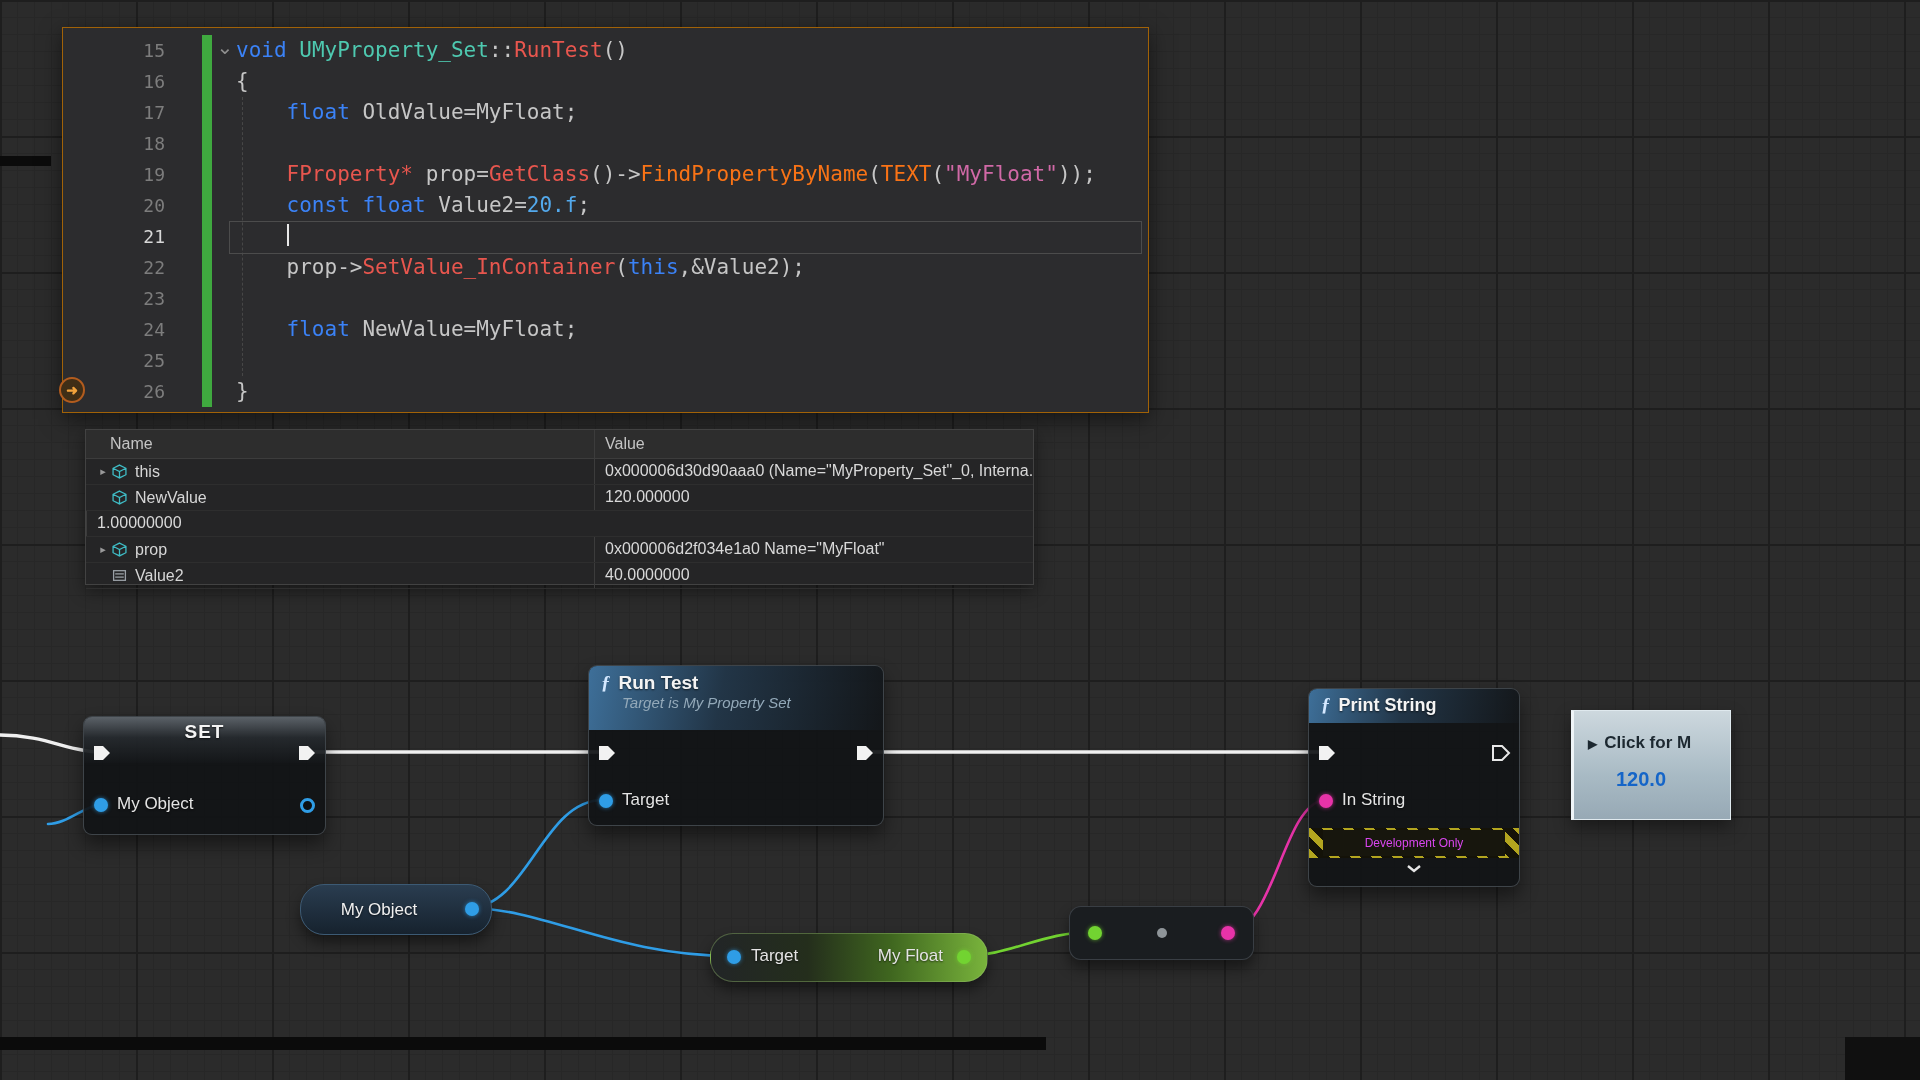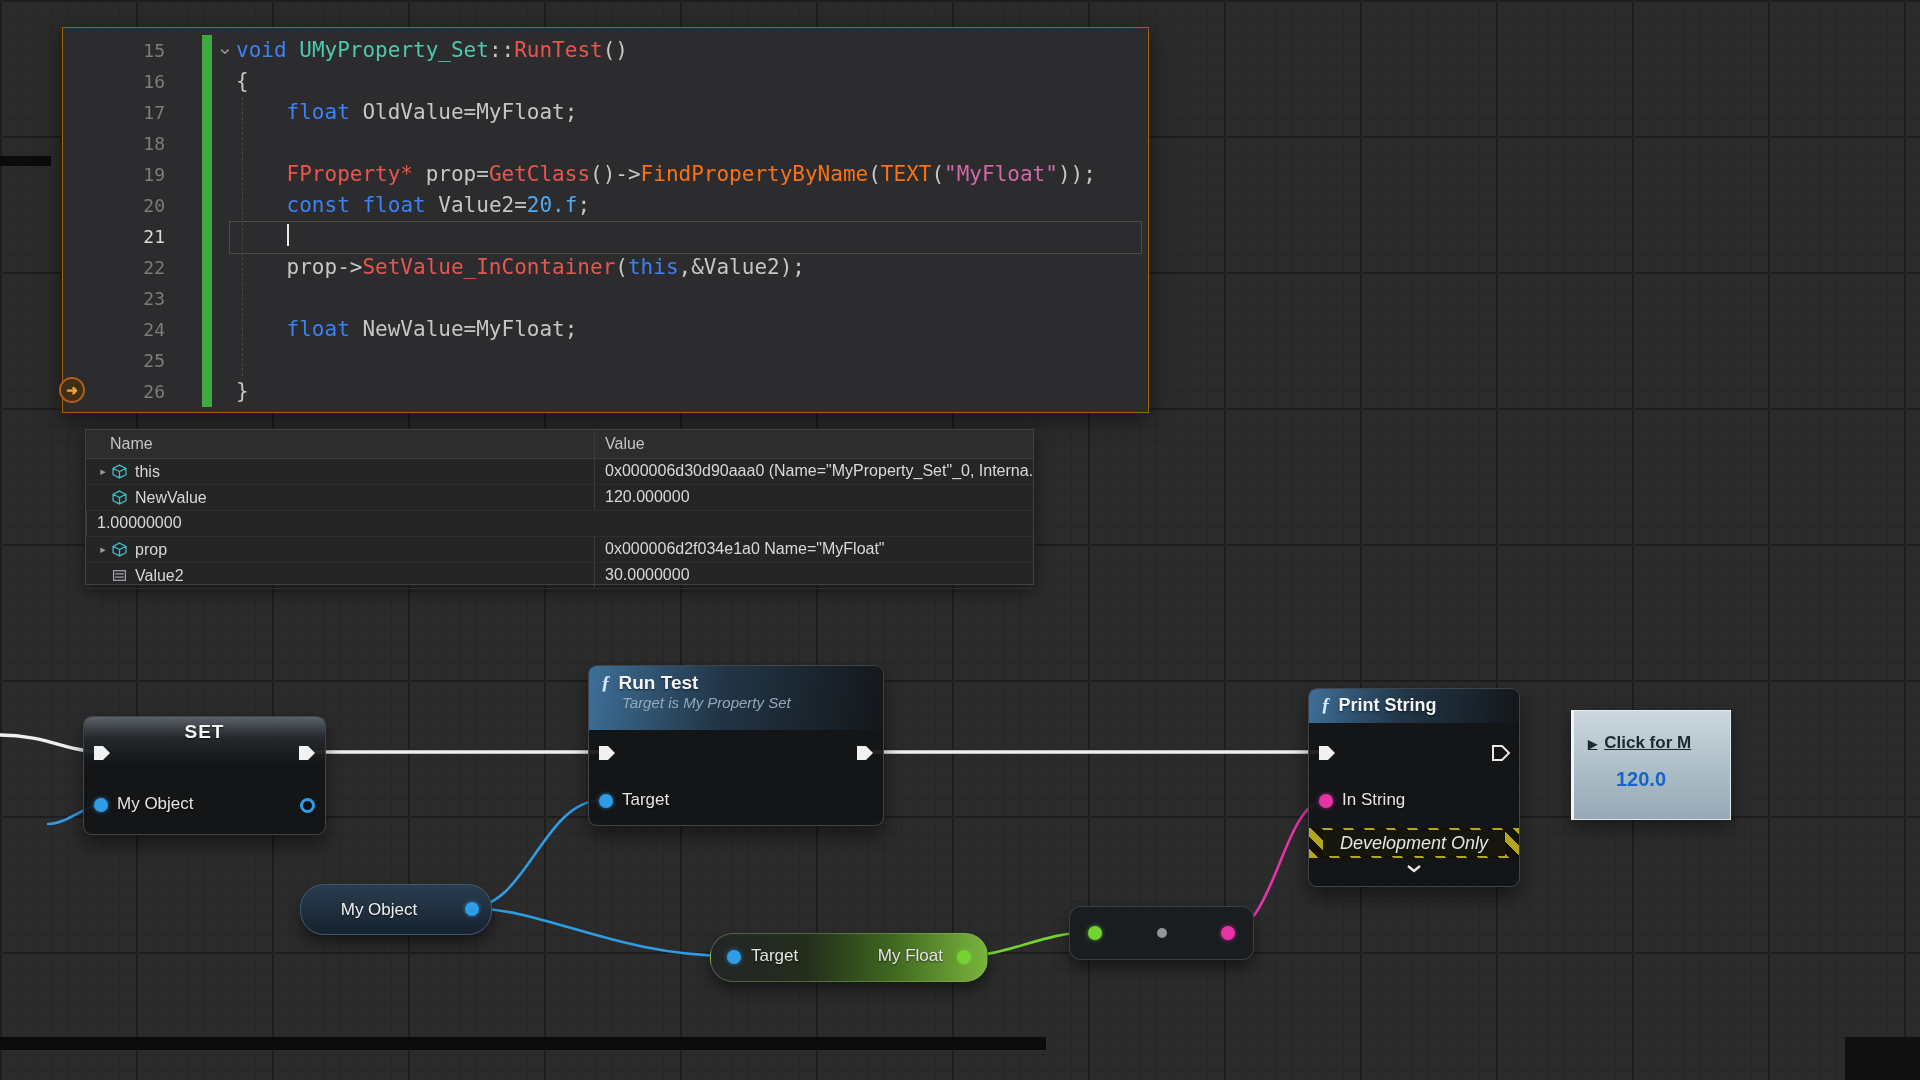--- a/index.html
+++ b/index.html
@@ -67,40 +67,40 @@
   .execpin{position:absolute;}
   .pin{position:absolute;width:14px;height:14px;border-radius:50%;}
   .pin-blue{background:#2f9de6;box-shadow:0 0 4px rgba(47,157,230,.7);}
   .pin-blue-hollow{width:9px;height:9px;border:3px solid #2f9de6;background:#0c1014;}
   .pin-green{background:#72d331;box-shadow:0 0 4px rgba(114,211,49,.7);}
   .pin-pink{background:#e733a8;box-shadow:0 0 4px rgba(231,51,168,.7);}
   .pinlabel{position:absolute;font-size:17px;color:#e4e4e4;text-shadow:0 1px 2px rgba(0,0,0,.6);}
   .devbanner{position:absolute;left:0;right:0;top:139px;height:30px;
              background:repeating-linear-gradient(45deg,#b3a51f 0 7px,#141208 7px 15px);}
   .devinner{position:absolute;left:14px;right:14px;top:2px;bottom:2px;background:#17160d;
-            display:flex;align-items:center;justify-content:center;color:#e5e5e5;font-size:18px;font-style:italic;}
+            display:flex;align-items:center;justify-content:center;color:#d946ef;font-size:12px;}
   .nodechevron{position:absolute;left:0;right:0;top:170px;text-align:center;}
 
   .varnode{position:absolute;left:300px;top:884px;width:190px;height:49px;border-radius:24px;
            background:linear-gradient(180deg,#2a3d50,#16222e);border:1px solid #3c5a74;
            box-shadow:0 8px 14px rgba(0,0,0,.45);z-index:20;}
   .varnode .vlabel{position:absolute;left:0;right:34px;top:0;height:49px;line-height:49px;
            text-align:center;color:#f0f0f0;font-size:17px;text-shadow:0 1px 2px rgba(0,0,0,.6);}
   .getter{position:absolute;left:710px;top:933px;width:276px;height:47px;border-radius:23px;
           background:linear-gradient(90deg,#222527 0%,#242e1c 35%,#3f661f 65%,#79b43c 100%);
           border:1px solid rgba(150,190,110,.4);box-shadow:0 8px 14px rgba(0,0,0,.45);z-index:20;}
   .conv{position:absolute;left:1069px;top:906px;width:183px;height:52px;border-radius:12px;
         background:#1a1d20;border:1px solid rgba(140,150,160,.28);box-shadow:0 8px 14px rgba(0,0,0,.45);z-index:20;}
   .convdot{position:absolute;left:87px;top:21px;width:10px;height:10px;border-radius:50%;background:#8f9599;}
 
   .bubble{position:absolute;left:1571px;top:710px;width:156px;height:108px;
           background:linear-gradient(180deg,#cdd8de 0%,#a8bac4 60%,#97a9b5 100%);
           border:1px solid #dfe9ee;border-left:3px solid #eef4f7;z-index:20;overflow:hidden;
           box-shadow:0 8px 16px rgba(0,0,0,.4);}
-  .bubble-label{margin:22px 0 0 14px;font-weight:bold;font-size:17px;color:#1c2830;white-space:nowrap;text-decoration:underline;}
+  .bubble-label{margin:22px 0 0 14px;font-weight:bold;font-size:17px;color:#1c2830;white-space:nowrap;}
   .bubble-play{font-size:12px;margin-right:7px;}
   .bubble-value{margin:15px 0 0 42px;font-weight:bold;font-size:20px;color:#1565c8;}
 </style>
 </head>
 <body>
 
 <div class="strip" style="left:0;top:156px;width:51px;height:10px;"></div>
 <div class="strip" style="left:0;top:1037px;width:1046px;height:13px;"></div>
 <div class="strip" style="left:1845px;top:1037px;width:75px;height:43px;background:#101010;"></div>
 
@@ -284,16 +284,16 @@
           <span class="wexp"></span>
           <span class="wicon">
             <svg viewBox="0 0 14 14" width="15" height="15">
               <rect x="1.5" y="2.5" width="11" height="9" fill="none" stroke="#9aa0a6" stroke-width="1.2"></rect>
               <line x1="3" y1="5.5" x2="11" y2="5.5" stroke="#9aa0a6" stroke-width="1.2"></line>
               <line x1="3" y1="8.5" x2="11" y2="8.5" stroke="#9aa0a6" stroke-width="1.2"></line>
             </svg>
           </span>
           <span class="wlabel">Value2</span>
         </div>
-        <div class="wval">30.0000000</div>
+        <div class="wval">40.0000000</div>
       </div>
     </div>
 </div>
 
 </body></html>

